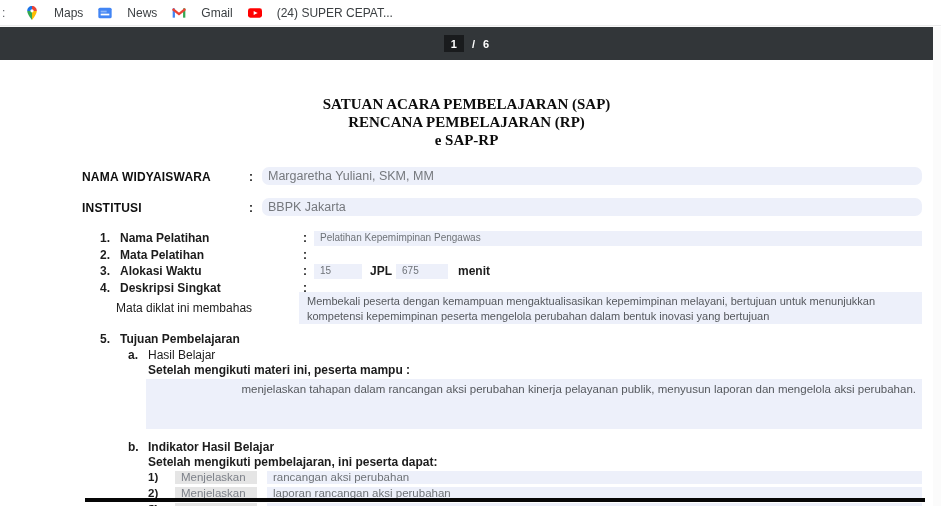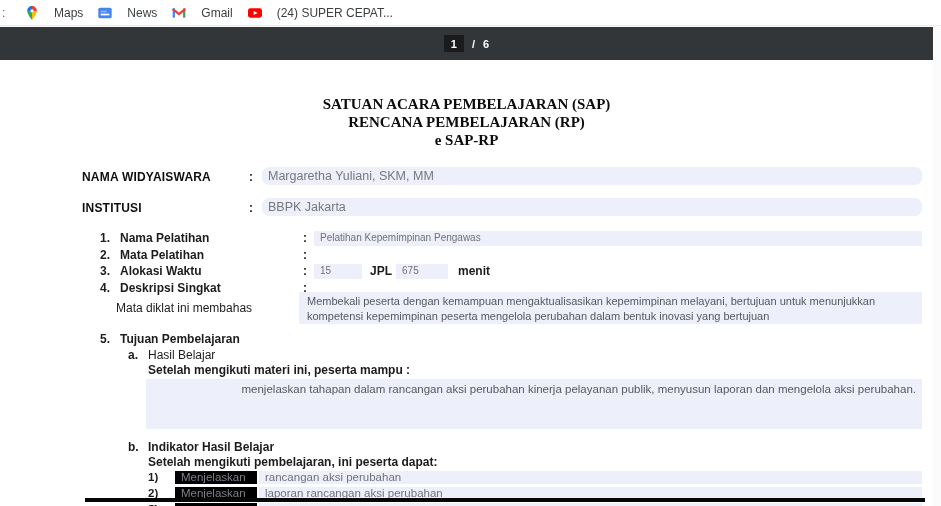--- a/index.html
+++ b/index.html
@@ -68,22 +68,22 @@
   .letter { width:20px; font-weight:bold; }
   .row-a .lbl { font-weight:normal; }
   .intro { margin-left:48px; font-weight:bold; margin-top:1px; }
   .big-field-wrap { display:flex; margin-left:46px; margin-top:2px;text-align:right; }
   .big-field { background:#edf0fa; color:#55585d; font-size:11.5px; line-height:14px;
     padding:3px 6px; flex:1; height:50px; overflow:hidden; }
   .row-b { display:flex; margin-left:28px; margin-top:11px; }
   .row-b .lbl { font-weight:bold; }
   .ind-row { display:flex; align-items:flex-start; margin-left:48px; margin-bottom:3px; }
   .ind-num { width:27px; font-weight:bold; font-size:11.5px; }
-  .verb-field { width:82px; background:#000000; color:#7d8189; font-size:11.5px;
-    padding:0 6px; height:13px; margin-right:2px; overflow:hidden; white-space:nowrap; }
+  .verb-field { width:82px; background:#e5e5e5; color:#7d8189; font-size:11.5px;
+    padding:0 6px; height:13px; margin-right:10px; overflow:hidden; white-space:nowrap; }
   .obj-field { flex:1; background:#edf0fa; color:#6e7277; font-size:11.5px;
     padding:0 6px; height:13px; overflow:hidden; white-space:nowrap; }
   .ind-row.first-rows { margin-top:2px; }
 
   .black-bar { position:absolute; left:85px; top:438px; width:840px; height:4px;
     background:#060606; }
   .sliver-row { position:absolute; left:148px; right:11px; top:443px;
     display:flex; align-items:flex-start; }
   .sliver-row .ind-num { padding-top:0; }
   .sliver-row .verb-field, .sliver-row .obj-field { height:10px; }

